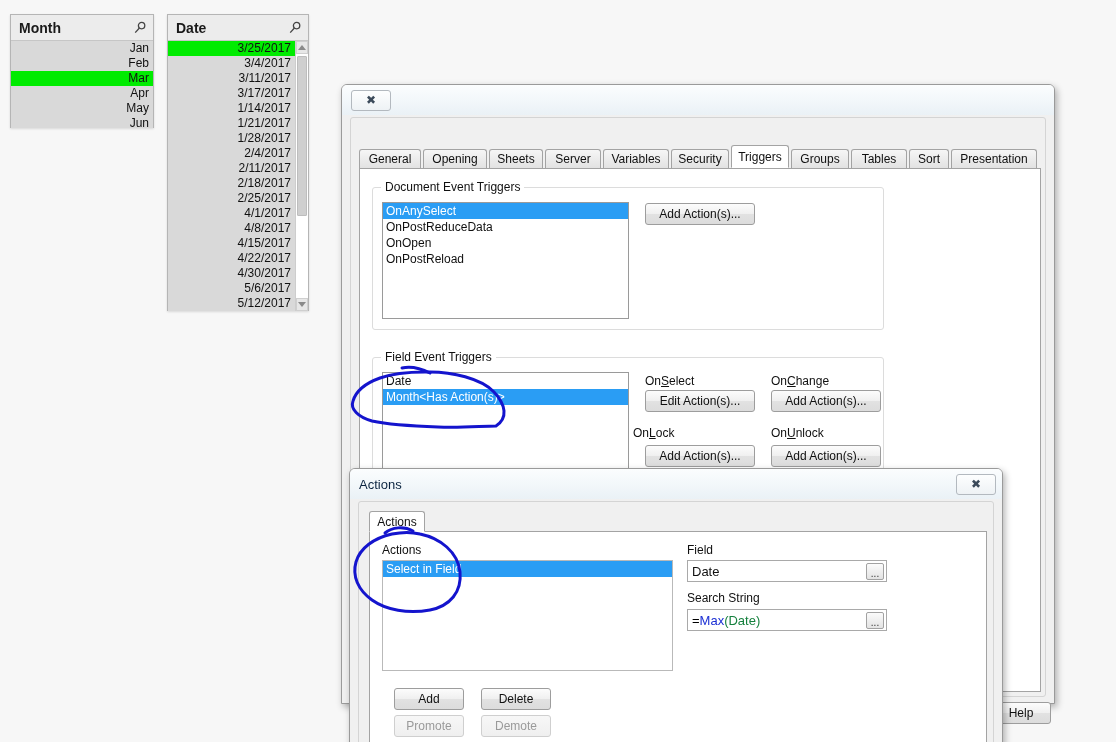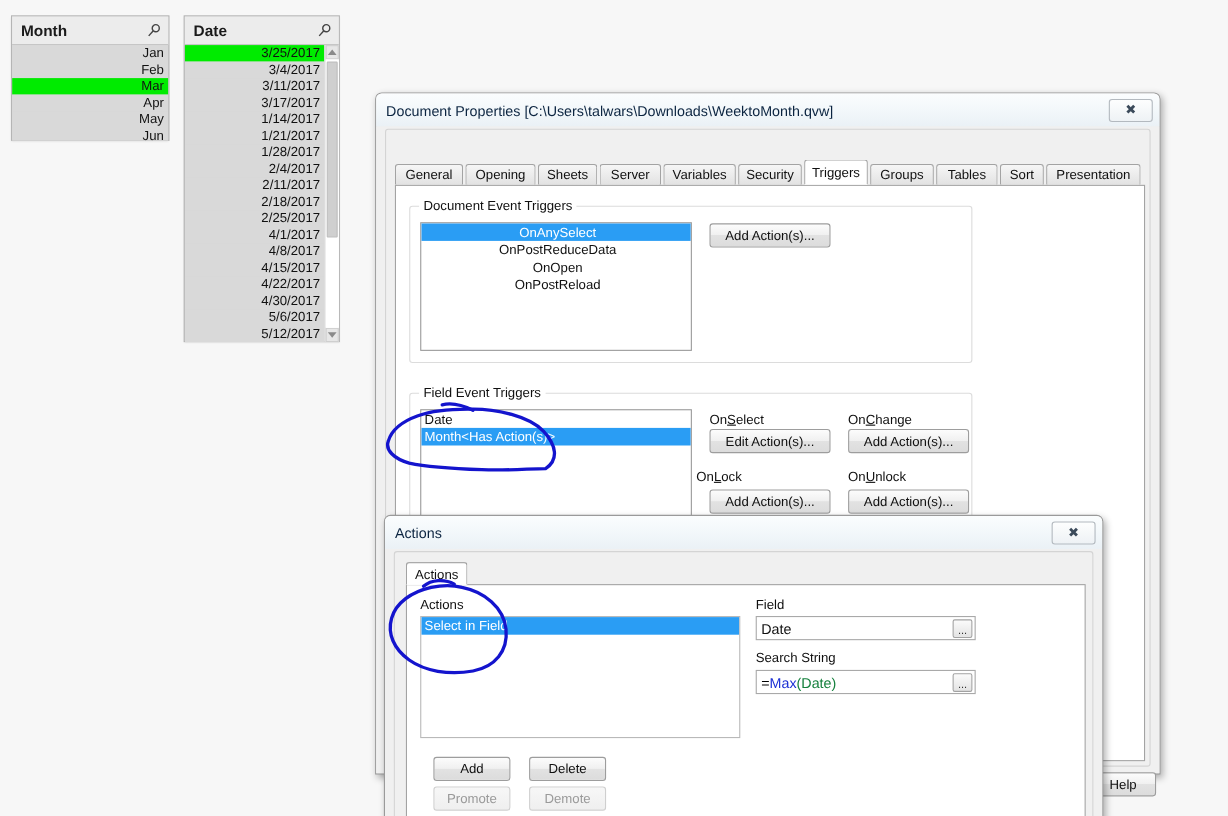--- a/index.html
+++ b/index.html
@@ -258,21 +258,20 @@
         </div>
         <div class="sb-btn">
           <span class="tri tri-dn"></span>
         </div>
       </div>
     </div>
   </div>
 
   <div class="dialog" style="left:341px; top:84px; width:714px; height:620px;">
     <div class="dlg-title">
-      <span class="t">Document Properties [C:\Users\talwars\Downloads\WeektoMonth.qvw]</span>
       <span class="closebtn">✖</span>
     </div>
 
     <div class="dlg-body">
       <div class="dlg-inner">
 
 
         <div class="tabrow" style="left:8px; top:31px; width:682px; align-items:flex-end;" id="tabs-bottom">
             <div class="tab" style="width: 62px;">General</div>
             <div class="tab" style="width: 64px;">Opening</div>
@@ -284,21 +283,21 @@
             <div class="tab" style="width: 58px;">Groups</div>
             <div class="tab" style="width: 56px;">Tables</div>
             <div class="tab" style="width: 40px;">Sort</div>
             <div class="tab" style="width: 86px;">Presentation</div>
           </div>
 
         <div class="tabpage" style="left:8px; top:50px; width:682px; height:524px;">
 
           <div class="group" style="left:12px; top:18px; width:512px; height:143px;">
             <span class="glabel">Document Event Triggers</span>
-            <div class="lst" style="left:9px; top:14px; width:247px; height:117px;text-align:center;" id="doc-trigger-list">
+            <div class="lst" style="left:9px; top:14px; width:247px; height:117px;" id="doc-trigger-list">
                 <div class="lst-item sel">OnAnySelect</div>
                 <div class="lst-item">OnPostReduceData</div>
                 <div class="lst-item">OnOpen</div>
                 <div class="lst-item">OnPostReload</div>
               </div>
             <div class="btn" style="left:272px; top:15px; width:110px; height:22px;">Add Action(s)...</div>
           </div>
 
           <div class="group" style="left:12px; top:188px; width:512px; height:180px;">
             <span class="glabel">Field Event Triggers</span>

